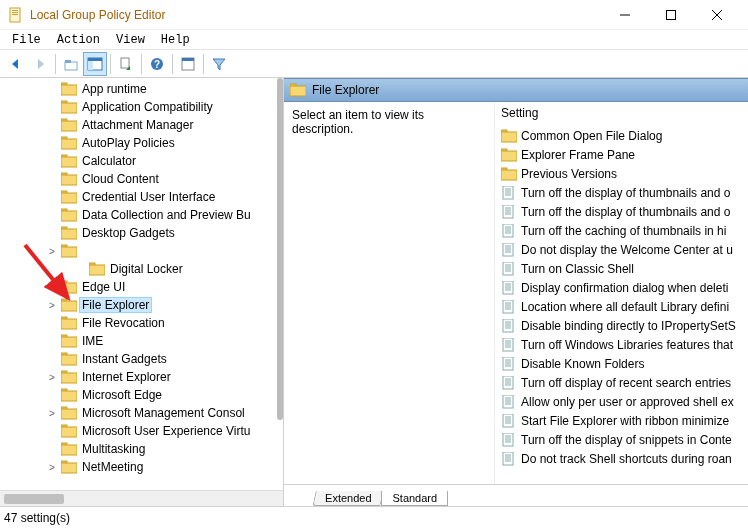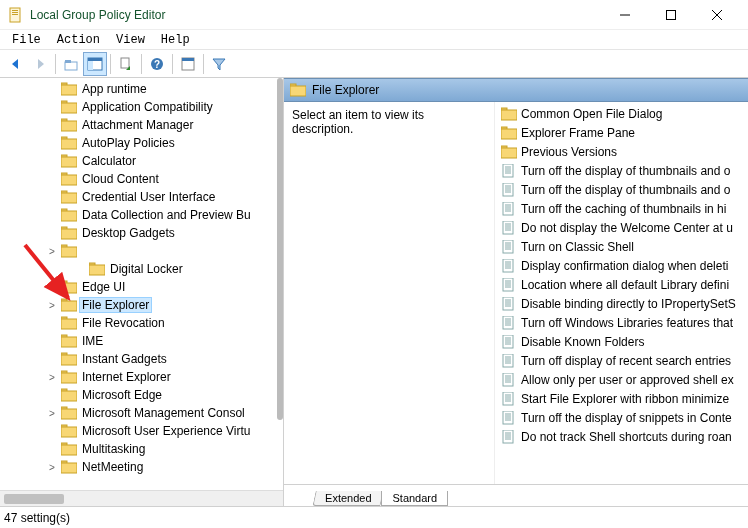--- a/index.html
+++ b/index.html
@@ -1,21 +1,21 @@
 <!DOCTYPE html>
 <html><head>
 <meta charset="utf-8">
 <style>
 * { margin: 0; padding: 0; box-sizing: border-box; font-family: 'Segoe UI', Tahoma, sans-serif; }
 body { background: #fff; overflow: hidden; width: 748px; height: 528px; position: relative; }
 
 
 .titlebar { height: 30px; display: flex; align-items: center; padding: 0 8px; border-bottom: 1px solid #eee; }
 .titlebar .app-icon { width: 16px; height: 16px; margin-right: 6px; }
-.titlebar .title { font-size: 12px; color: #14532d; flex: 1; }
+.titlebar .title { font-size: 12px; color: #a16207; flex: 1; }
 .titlebar .win-btns { display: flex; gap: 0; }
 .titlebar .win-btn { width: 46px; height: 30px; display: flex; align-items: center; justify-content: center; cursor: pointer; }
 .titlebar .win-btn svg { width: 10px; height: 10px; }
 
 
 .menubar { height: 20px; display: flex; align-items: center; padding: 0 4px; font-size: 12px; border-bottom: 1px solid #e5e5e5; }
 .menubar .menu-item { padding: 0 8px; cursor: pointer; font-family: Liberation Mono, monospace; }
 
 
 .toolbar { height: 28px; display: flex; align-items: center; padding: 0 4px; border-bottom: 1px solid #d0d0d0; gap: 0; }
@@ -350,20 +350,23 @@
           <rect class="tab" x="0" y="1" width="6" height="3"></rect>
           <rect x="0" y="3" width="16" height="10"></rect>
         </svg>
       <span>File Explorer</span>
     </div>
     <div class="content-columns">
       <div class="desc-col">
         <span>Select an item to view its description.</span>
       </div>
       <div class="list-col">
+        <div class="col-header">
+          <span>Setting</span>
+        </div>
         <div class="settings-list" id="settings-list">
             <div class="setting-row">
               <svg class="folder-icon folder-svg icon" viewBox="0 0 16 14">
                 <rect class="tab" x="0" y="1" width="6" height="3"></rect>
                 <rect x="0" y="3" width="16" height="10"></rect>
               </svg>
               <span>Common Open File Dialog</span>
             </div>
             <div class="setting-row">
               <svg class="folder-icon folder-svg icon" viewBox="0 0 16 14">

